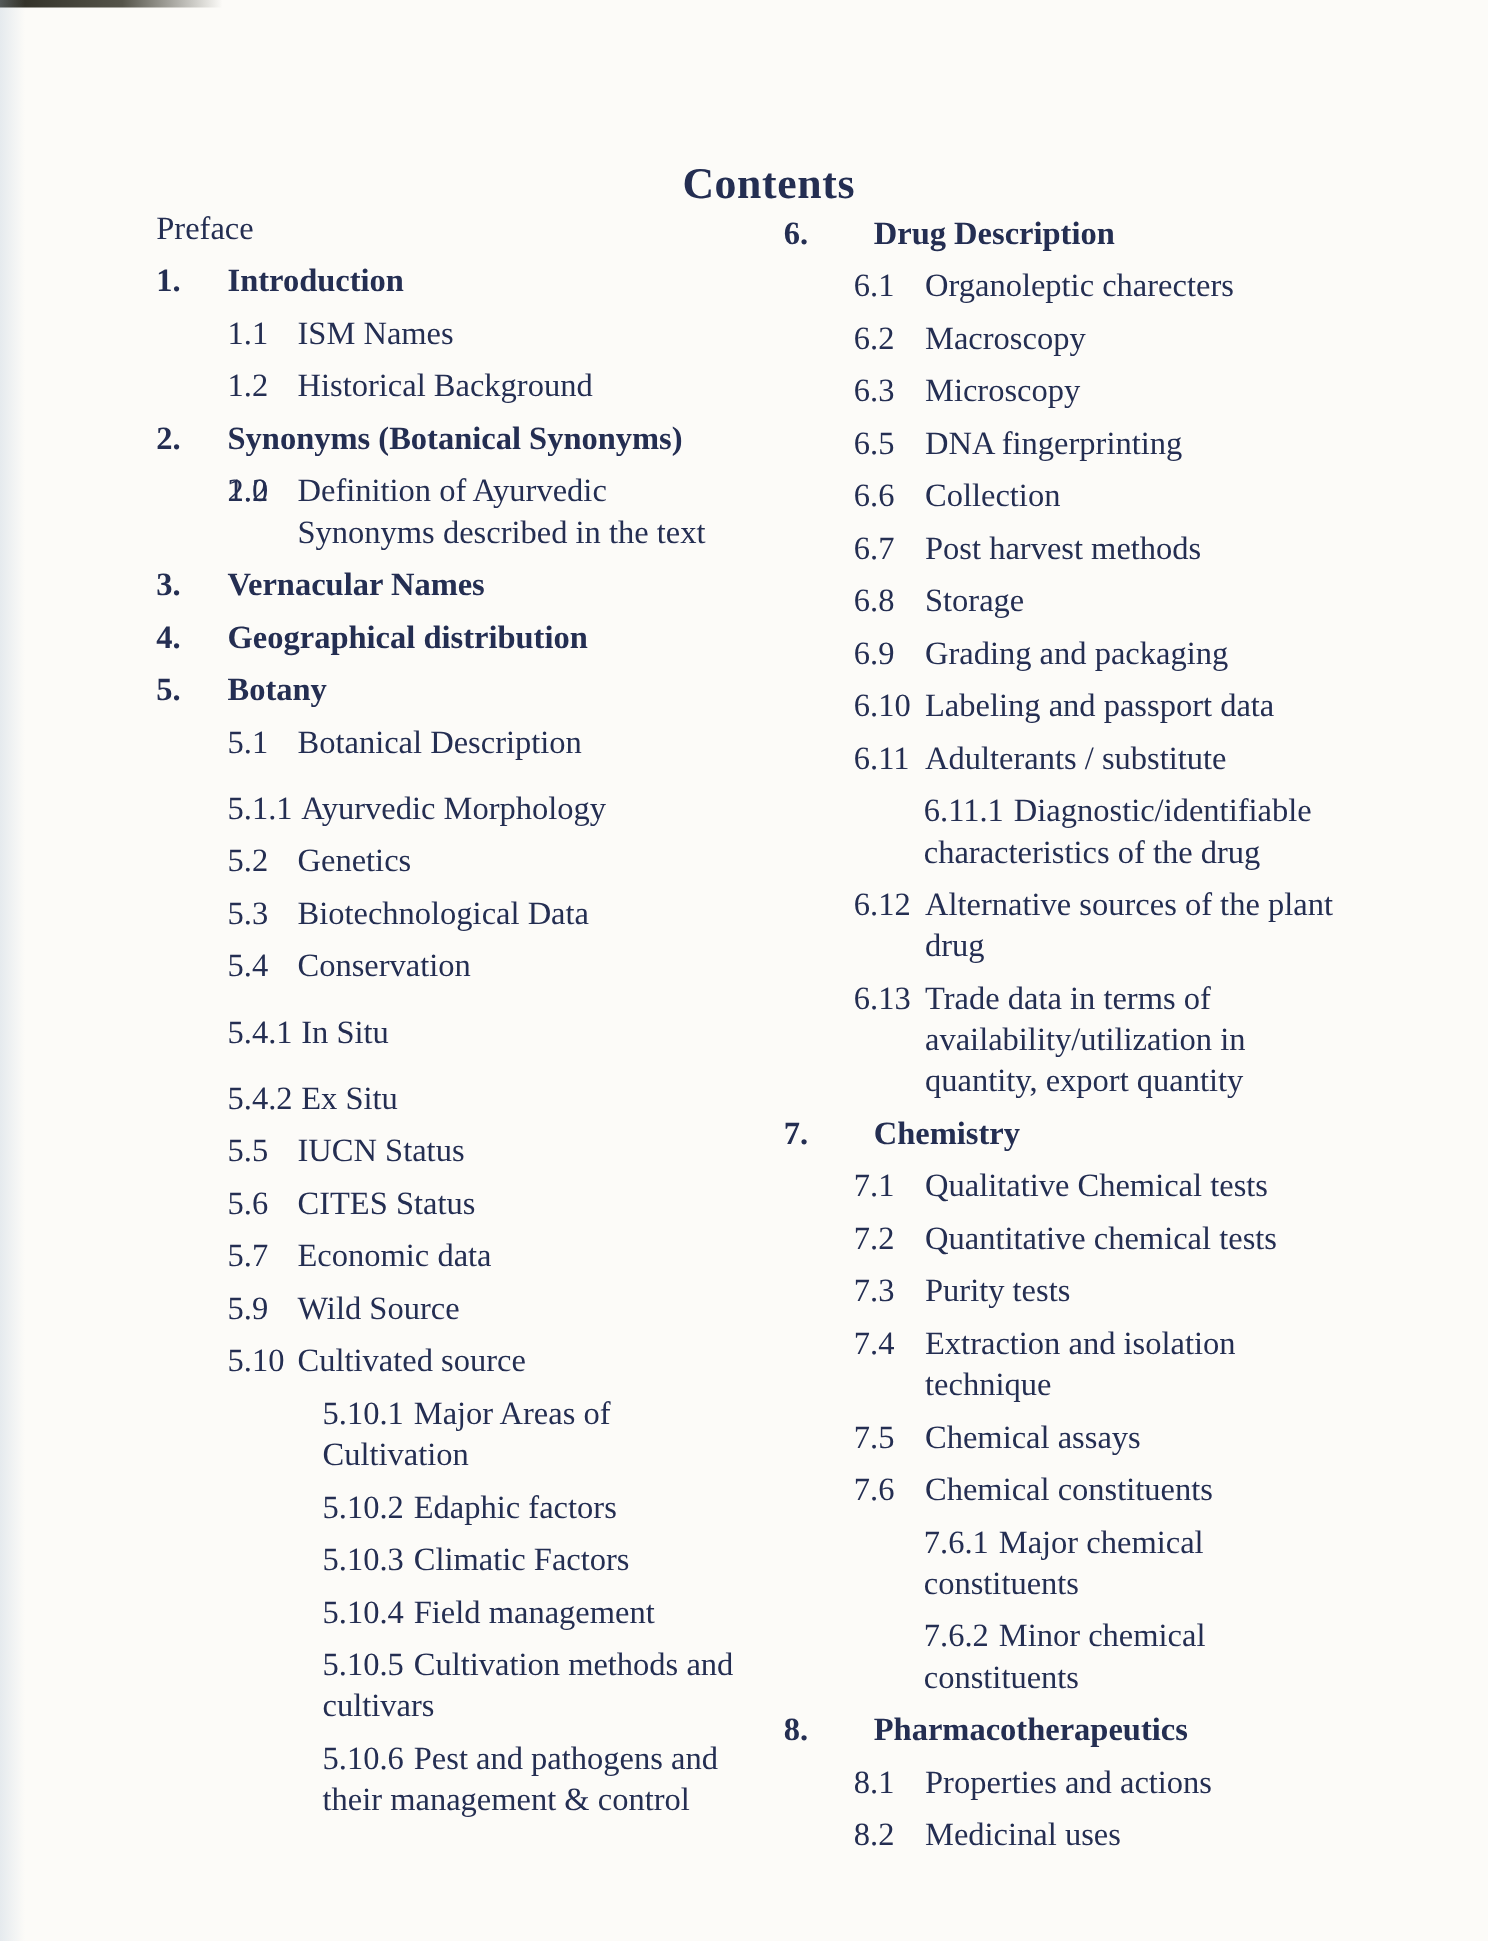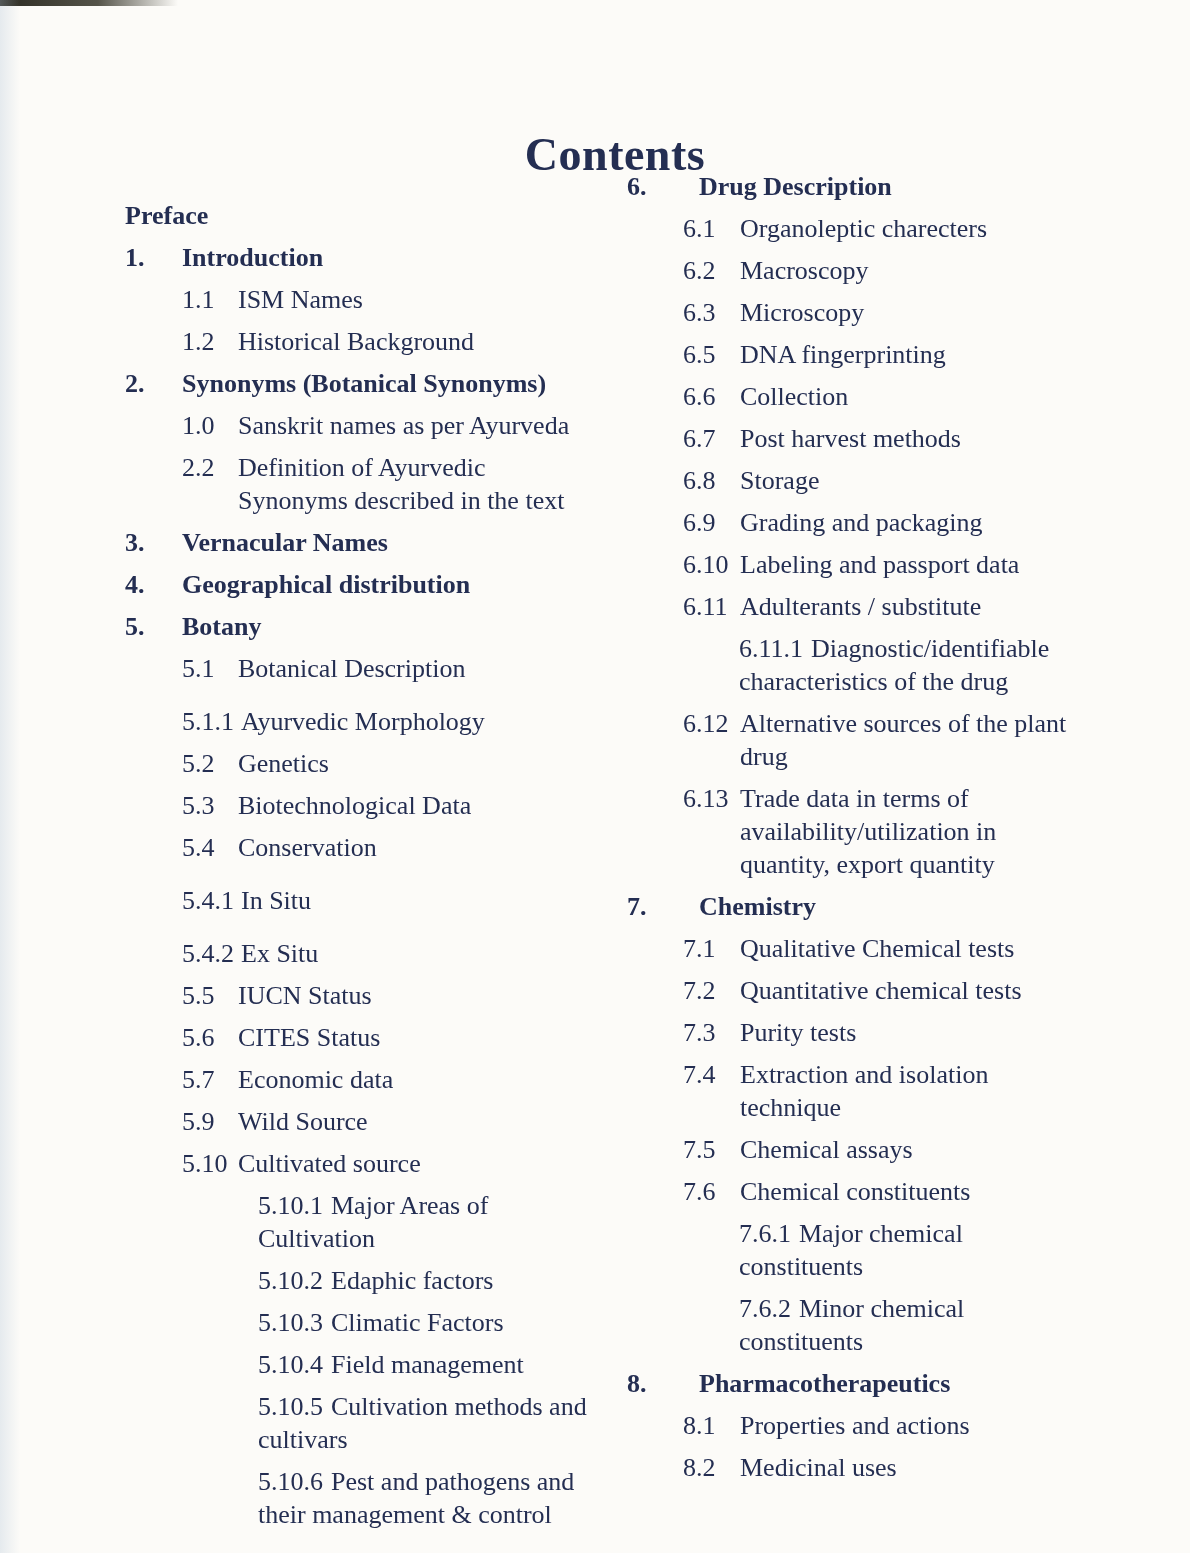--- a/index.html
+++ b/index.html
@@ -15,29 +15,29 @@
     background:linear-gradient(90deg,rgba(176,195,214,0.30),rgba(255,255,255,0));
     pointer-events:none;
   }
   .scan-strip{
     position:absolute;left:0;top:0;width:178px;height:6px;
     background:linear-gradient(90deg,#2c2b22 0%,#55544a 55%,rgba(255,255,255,0) 100%);
     pointer-events:none;
   }
   .title{
     position:absolute;top:104px;left:125px;width:980px;
-    text-align:center;font-size:46px;line-height:40px;font-weight:bold;
+    text-align:center;font-size:35px;line-height:40px;font-weight:bold;
     letter-spacing:0.5px;
   }
   .col{position:absolute;font-size:26px;line-height:33px;}
   .col-left{left:125px;top:166px;width:505px;}
   .col-right{left:627px;top:170px;width:490px;}
   .row{position:relative;margin-bottom:9px;}
   .num{white-space:nowrap;}
-  .lv-preface{padding-left:0;font-weight:bold;margin-top:33px;}
+  .lv-preface{padding-left:0;font-weight:normal;}
   .lv-main{padding-left:57px;font-weight:bold;}
   .lv-main .num{position:absolute;left:0;}
   .col-right .lv-main{padding-left:72px;}
   .lv-sub{padding-left:113px;}
   .lv-sub .num{position:absolute;left:57px;}
   .col-right .lv-sub .num{left:56px;}
   .lv-subsub{padding-left:57px;margin-top:20px;}
   .lv-subsub .num{margin-right:7px;}
   .lv-subsub2{padding-left:133px;}
   .col-right .lv-subsub2{padding-left:112px;}
@@ -50,21 +50,21 @@
 <div class="edge-tint"></div>
 
 <h1 class="title">Contents</h1>
 
 <div class="col col-left">
     <div class="row lv-preface"><span class="label">Preface</span></div>
     <div class="row lv-main"><span class="num">1.</span><span class="label">Introduction</span></div>
     <div class="row lv-sub"><span class="num">1.1</span><span class="label">ISM Names</span></div>
     <div class="row lv-sub"><span class="num">1.2</span><span class="label">Historical Background</span></div>
     <div class="row lv-main"><span class="num">2.</span><span class="label">Synonyms (Botanical Synonyms)</span></div>
-    <div class="row lv-sub"><span class="num">1.0</span><span class="label">Sanskrit names as per Ayurveda</span></div>
+    <div class="row lv-sub"><span class="num">1.0</span></div>
     <div class="row lv-sub"><span class="num">2.2</span><span class="label">Definition of Ayurvedic<br>Synonyms described in the text</span></div>
     <div class="row lv-main"><span class="num">3.</span><span class="label">Vernacular Names</span></div>
     <div class="row lv-main"><span class="num">4.</span><span class="label">Geographical distribution</span></div>
     <div class="row lv-main"><span class="num">5.</span><span class="label">Botany</span></div>
     <div class="row lv-sub"><span class="num">5.1</span><span class="label">Botanical Description</span></div>
     <div class="row lv-subsub"><span class="num">5.1.1</span><span class="label">Ayurvedic Morphology</span></div>
     <div class="row lv-sub"><span class="num">5.2</span><span class="label">Genetics</span></div>
     <div class="row lv-sub"><span class="num">5.3</span><span class="label">Biotechnological Data</span></div>
     <div class="row lv-sub"><span class="num">5.4</span><span class="label">Conservation</span></div>
     <div class="row lv-subsub"><span class="num">5.4.1</span><span class="label">In Situ</span></div>

